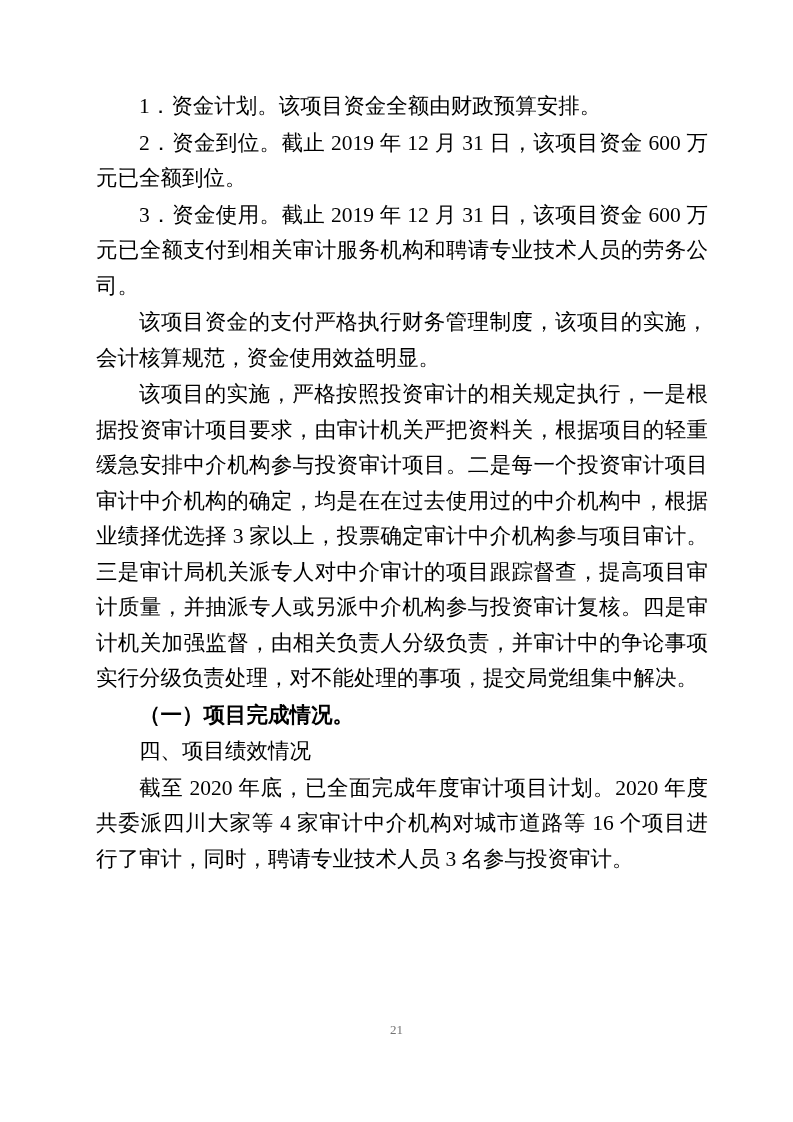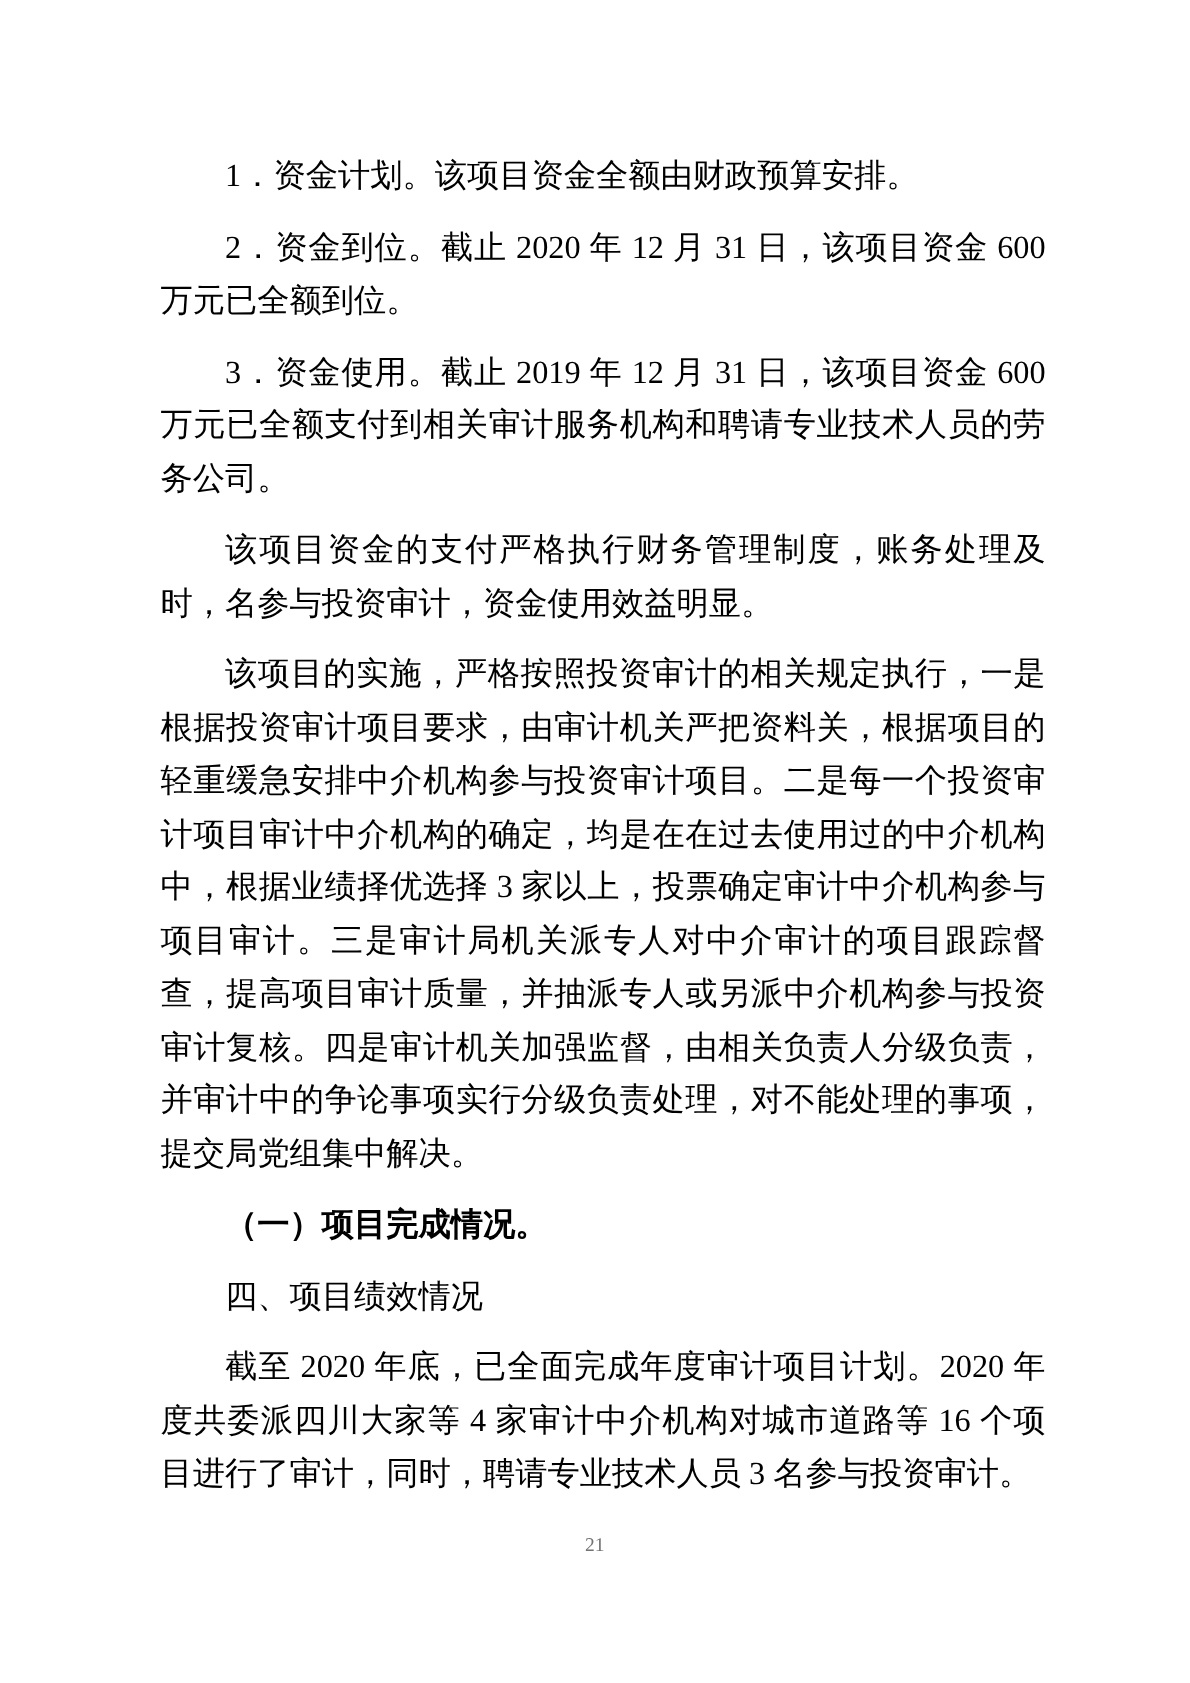--- a/index.html
+++ b/index.html
@@ -20,21 +20,21 @@
     position: absolute;
     left: 95px;
     top: 88px;
     width: 614px;
     font-size: 21.5px;
     line-height: 35.5px;
     text-align: justify;
     text-justify: inter-ideograph;
   }
   .para {
-    margin: 12px;
+    margin: 1px;
     padding: 0;
     text-indent: 2em;
     word-break: break-all;
   }
   .body {
     font-weight: normal;
   }
   .heading-bold-kai {
     font-weight: bold;
   }
@@ -56,23 +56,23 @@
     font-family: "Liberation Serif", "DejaVu Serif", serif;
     color: #737373;
   }
 </style>
 </head>
 <body>
 
 <div class="page">
   <div class="content">
       <p class="para body">1．资金计划。该项目资金全额由财政预算安排。</p>
-      <p class="para body">2．资金到位。截止 2020 年 12 月 31 日，该项目资金 600 万元已全额到位。</p>
+      <p class="para body">2．资金到位。截止 2019 年 12 月 31 日，该项目资金 600 万元已全额到位。</p>
       <p class="para body">3．资金使用。截止 2019 年 12 月 31 日，该项目资金 600 万元已全额支付到相关审计服务机构和聘请专业技术人员的劳务公司。</p>
-      <p class="para body">该项目资金的支付严格执行财务管理制度，账务处理及时，名参与投资审计，资金使用效益明显。</p>
+      <p class="para body">该项目资金的支付严格执行财务管理制度，该项目的实施，会计核算规范，资金使用效益明显。</p>
       <p class="para body">该项目的实施，严格按照投资审计的相关规定执行，一是根据投资审计项目要求，由审计机关严把资料关，根据项目的轻重缓急安排中介机构参与投资审计项目。二是每一个投资审计项目审计中介机构的确定，均是在在过去使用过的中介机构中，根据业绩择优选择 3 家以上，投票确定审计中介机构参与项目审计。三是审计局机关派专人对中介审计的项目跟踪督查，提高项目审计质量，并抽派专人或另派中介机构参与投资审计复核。四是审计机关加强监督，由相关负责人分级负责，并审计中的争论事项实行分级负责处理，对不能处理的事项，提交局党组集中解决。</p>
       <p class="para heading-bold-kai">（一）项目完成情况。</p>
       <p class="para heading-hei">四、项目绩效情况</p>
       <p class="para body">截至 2020 年底，已全面完成年度审计项目计划。2020 年度共委派四川大家等 4 家审计中介机构对城市道路等 16 个项目进行了审计，同时，聘请专业技术人员 3 名参与投资审计。</p>
     </div>
   <div class="page-footer">
     <span>21</span>
   </div>
 </div>
 

